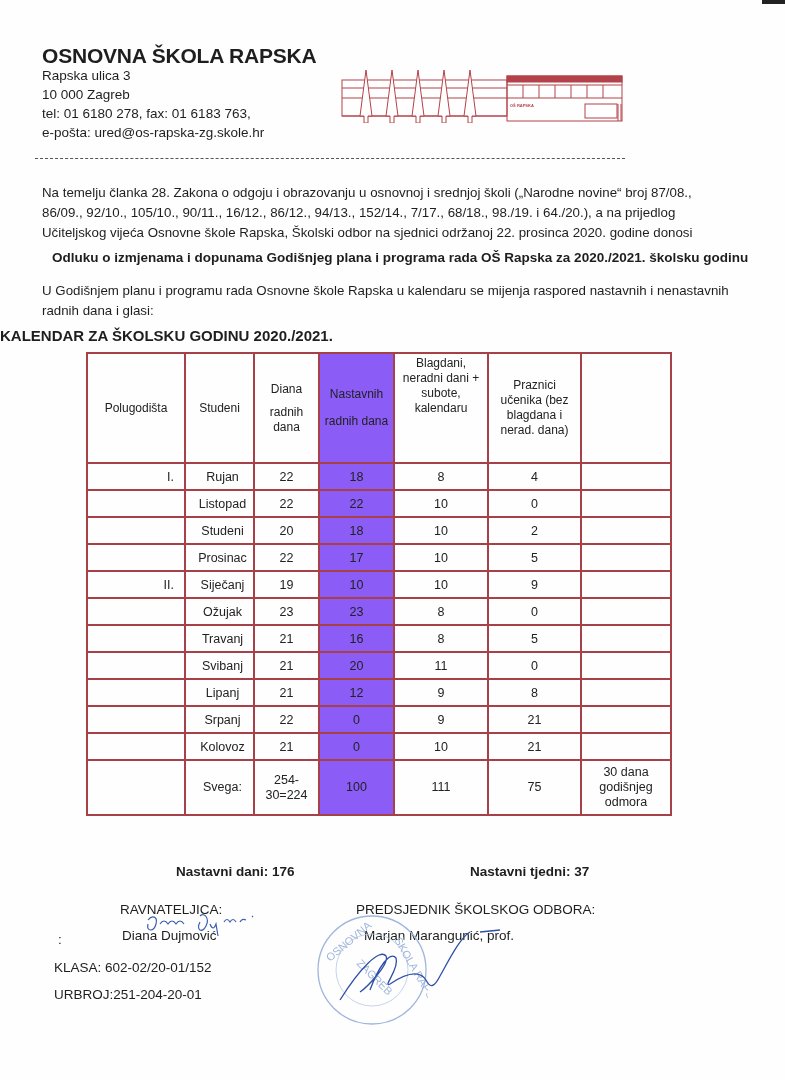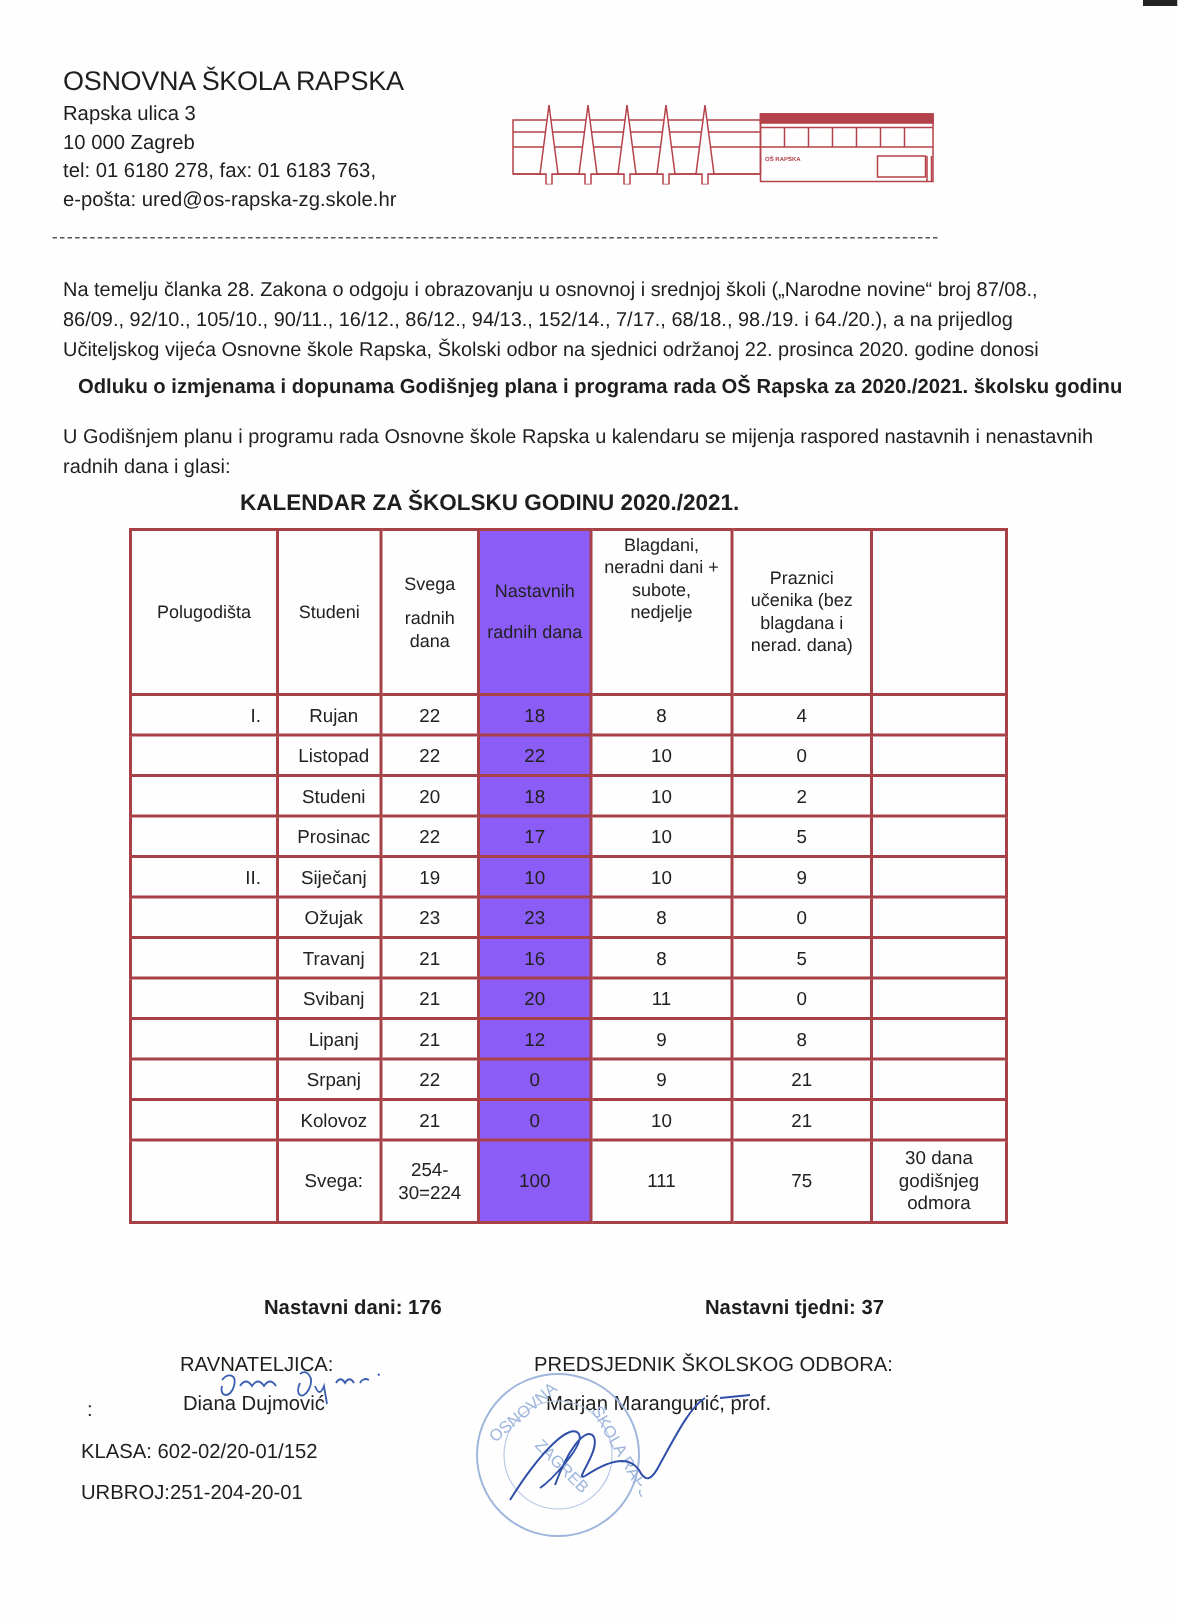--- a/index.html
+++ b/index.html
@@ -1,27 +1,27 @@
 <!DOCTYPE html>
 <html><head>
 <meta charset="utf-8">
 <style>
   html, body { margin:0; padding:0; }
   body {
     width:785px; height:1080px; background:#fefefe; position:relative; overflow:hidden;
     font-family: "Liberation Sans", sans-serif; color:#1e1e1e;
   }
   .abs { position:absolute; }
-  .school-name { left:42px; top:44px; font-size:18px; font-weight:normal; letter-spacing:-0.2px; }
+  .school-name { left:42px; top:44px; font-size:21px; font-weight:bold; letter-spacing:-0.2px; }
   .addr { left:42px; font-size:13.5px; line-height:19px; }
   .divider { left:35px; top:158px; width:590px; height:0; border-top:1.3px dashed #555; }
   .logo { left:340px; top:68px; width:285px; height:55px; }
   .para { left:42px; width:690px; font-size:13.3px; line-height:20px; }
   .decision { left:52px; top:250px; font-size:13.5px; font-weight:bold; }
-  .cal-title { left:0; width:653px; top:327px; text-align:center; font-size:15px; font-weight:bold; }
+  .cal-title { left:0; width:653px; top:327px; text-align:left; font-size:15px; font-weight:bold; }
   table.cal {
     position:absolute; left:86px; top:352px; border-collapse:collapse;
     font-size:12.5px; color:#222;
   }
   table.cal td {
     border:2px solid #a84048; text-align:center; vertical-align:middle; padding:0 2px;
   }
   table.cal tr.hdr td { height:106px; font-size:12px; line-height:15px; }
   table.cal tr.row td { height:25px; }
   table.cal tr.total td { height:53px; line-height:15px; }
@@ -88,29 +88,29 @@
       <col style="width:75px">
       <col style="width:94px">
       <col style="width:93px">
       <col style="width:90px">
   </colgroup>
   <tbody>
       <tr class="hdr">
     <td>Polugodišta</td>
     <td>Studeni</td>
     <td>
-      <div style="margin-bottom:8px">Svega</div>
+      <div style="margin-bottom:8px">Diana</div>
       <div style="width:40px;margin:0 auto">radnih dana</div>
     </td>
     <td class="shade">
       <div style="margin-bottom:12px">Nastavnih</div>
       <div>radnih dana</div>
     </td>
     <td style="vertical-align:top;padding-top:2px">
-          <div style="width:82px;margin:0 auto">Blagdani, neradni dani + subote, nedjelje</div>
+          <div style="width:82px;margin:0 auto">Blagdani, neradni dani + subote, kalendaru</div>
         </td>
     <td>
           <div style="width:70px;margin:0 auto">Praznici učenika (bez blagdana i nerad. dana)</div>
         </td>
     <td></td>
   </tr>
 
   <tr class="row">
         <td class="sem">I.</td>
         <td class="mon">Rujan</td>

